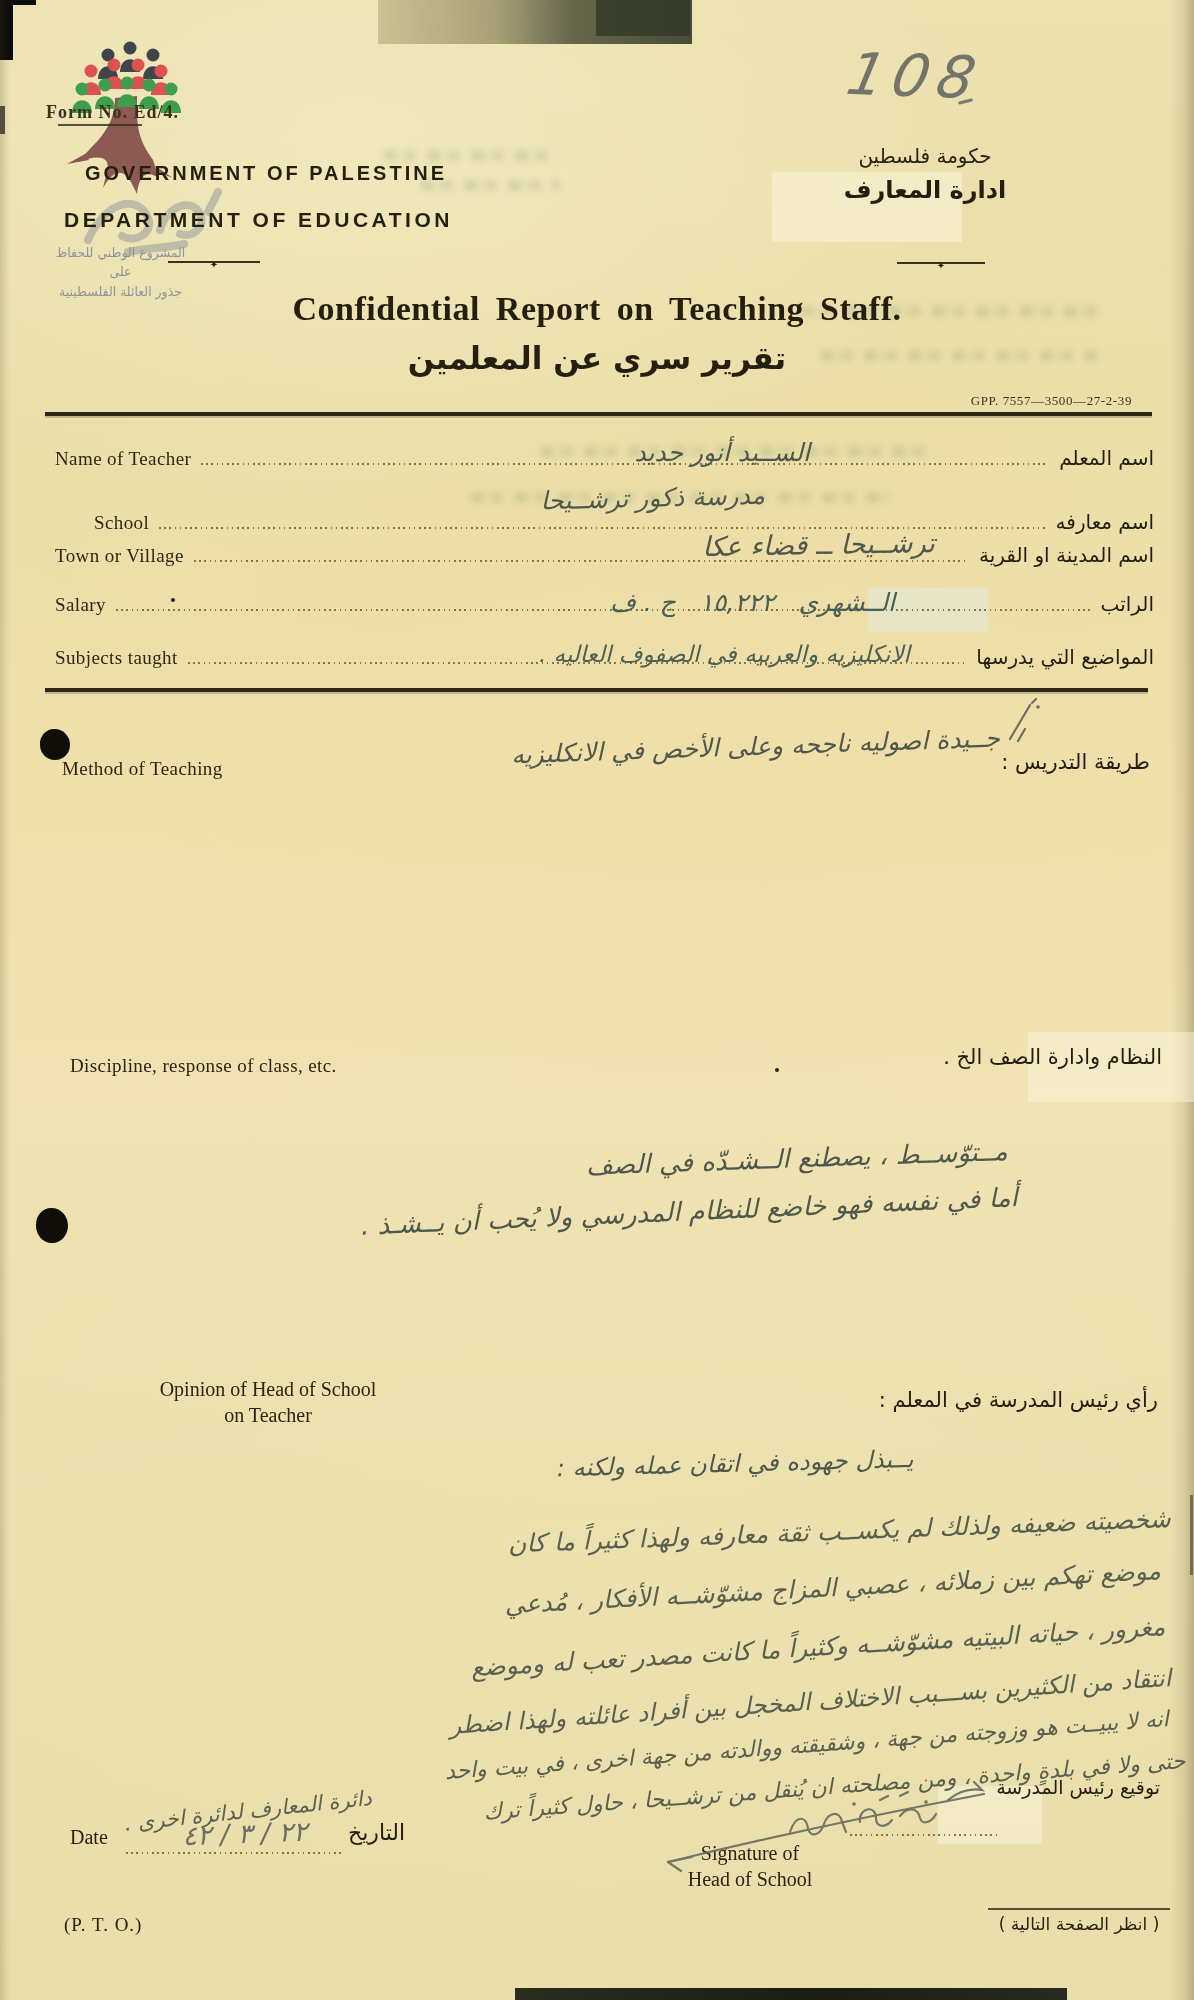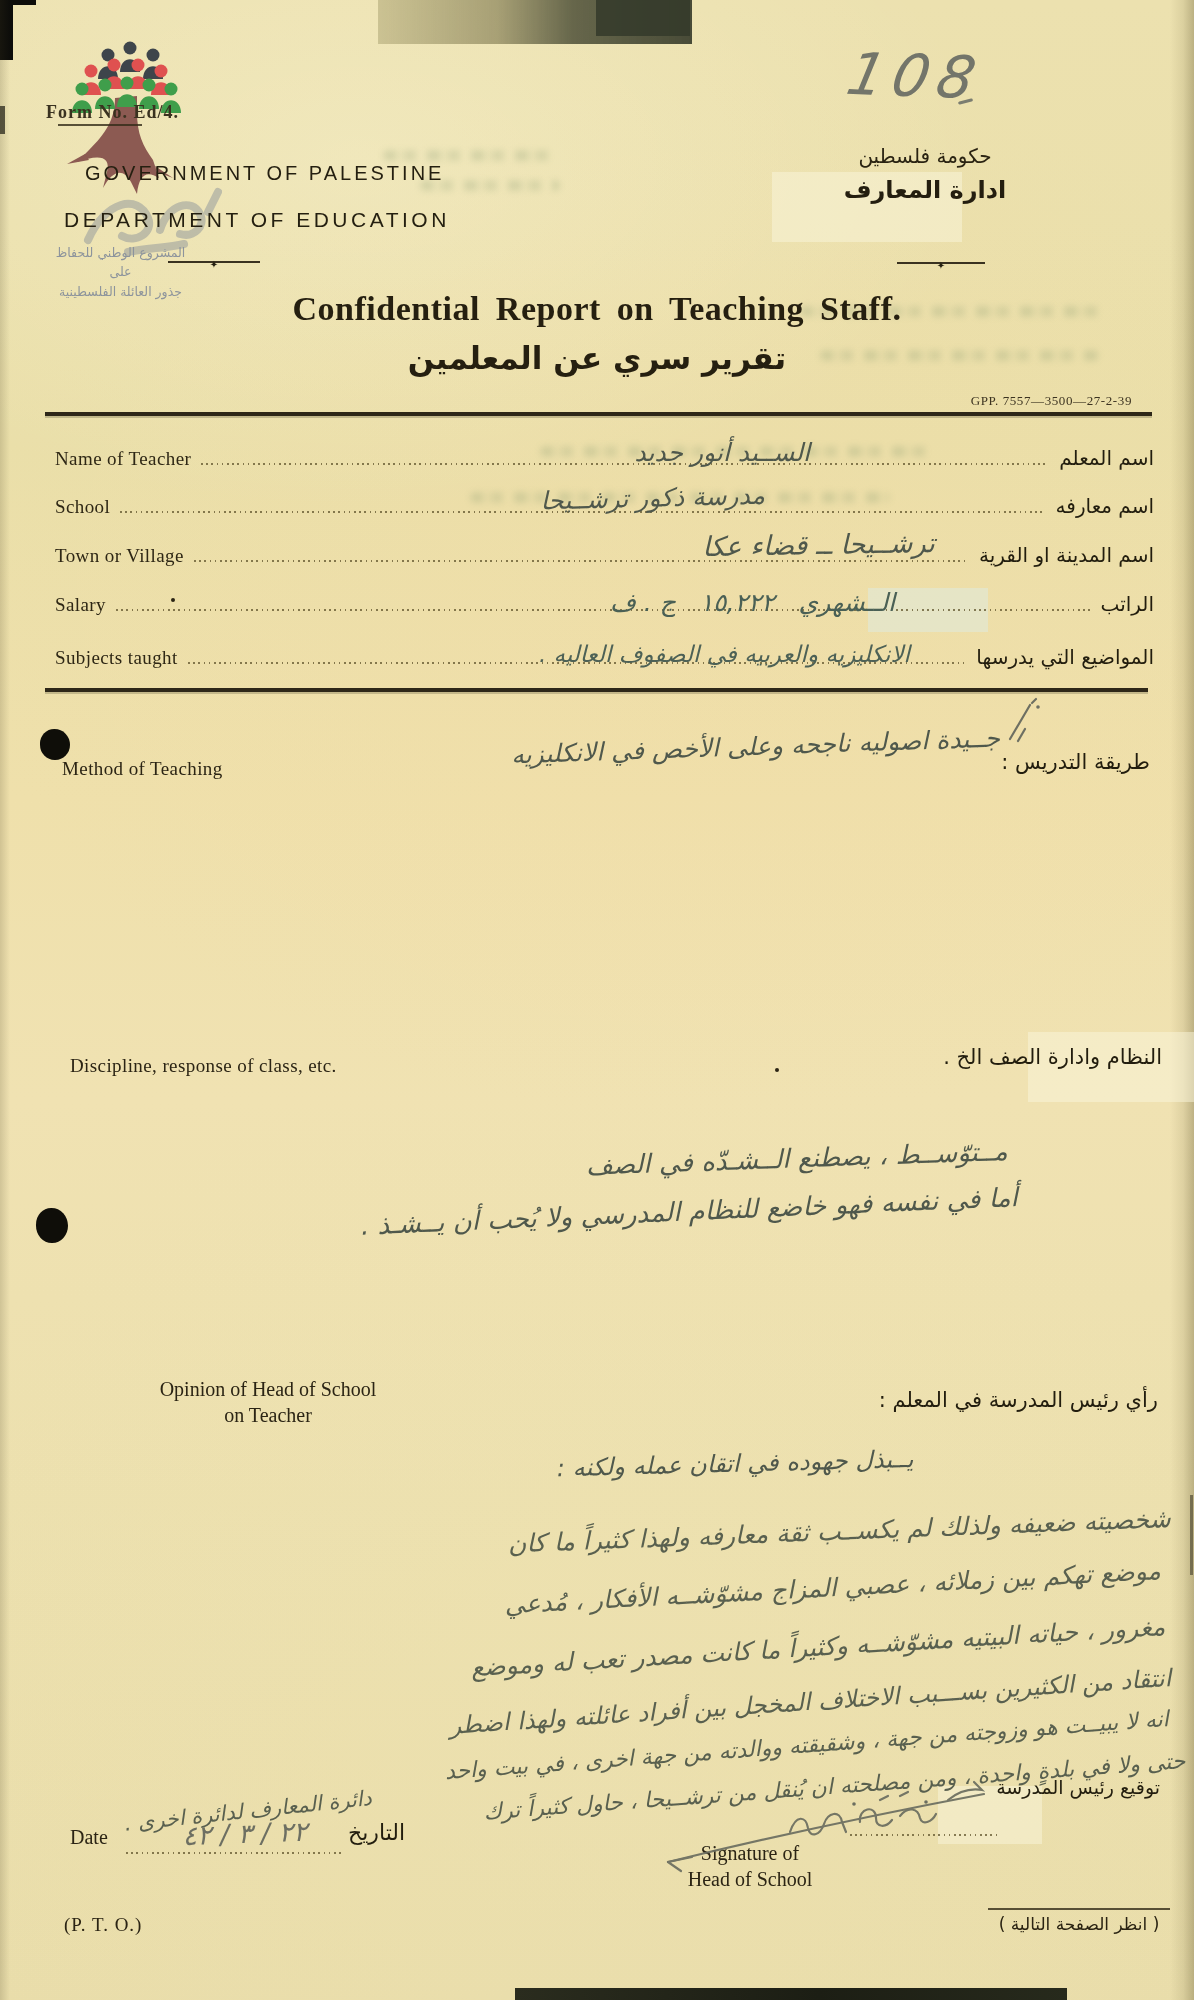--- a/index.html
+++ b/index.html
@@ -8,21 +8,21 @@
     background:
       radial-gradient(900px 500px at 30% 8%, rgba(255,252,230,.25), transparent 70%),
       radial-gradient(1000px 700px at 60% 30%, rgba(248,215,160,.18), transparent 75%),
       radial-gradient(900px 900px at 50% 85%, rgba(240,228,180,.25), transparent 80%),
       linear-gradient(180deg,#ece1af 0%,#eadfa9 22%,#efe0ab 40%,#f0e2b2 55%,#ece0ae 75%,#e9ddaa 100%);
     font-family:"Liberation Serif","DejaVu Serif",serif;color:#2b2414;
   }
   .abs{position:absolute;}
   .ar{font-family:"DejaVu Sans",sans-serif;direction:rtl;}
   .en-serif{font-family:"Liberation Serif","DejaVu Serif",serif;}
-  .en-head{font-family:"Liberation Sans","DejaVu Sans",sans-serif;font-weight:normal;color:#241f10;}
+  .en-head{font-family:"Liberation Sans","DejaVu Sans",sans-serif;font-weight:bold;color:#241f10;}
   .hand{font-family:"DejaVu Sans",sans-serif;direction:rtl;font-style:italic;color:#4f584c;white-space:pre;}
   .rule{background:#2e2718;box-shadow:0 2px 0 rgba(46,39,24,.22);}
   .dots{background-image:repeating-linear-gradient(90deg, rgba(96,84,44,.75) 0 1.6px, transparent 1.6px 5.2px);height:1.6px;}
   .frow{position:absolute;left:55px;right:40px;display:flex;align-items:flex-end;}
   .frow .flabel{font-size:19px;letter-spacing:.4px;color:#2e2715;white-space:nowrap;}
   .frow .fdots{flex:1;align-self:flex-end;margin:0 10px 5px 10px;}
   .frow .falabel{font-size:20px;color:#221d0e;white-space:nowrap;}
   .para-line{position:absolute;direction:rtl;white-space:pre;font-family:"DejaVu Sans",sans-serif;
     font-style:italic;color:#59604f;transform-origin:right top;text-align:right;}
   .smudge{position:absolute;height:11px;border-radius:5px;filter:blur(3px);opacity:.5;
@@ -131,21 +131,21 @@
   <div class="abs ar" style="left:0;top:340px;width:1194px;text-align:center;font-size:31px;font-weight:bold;color:#251f10;">تقرير سري عن المعلمين</div>
   <div class="abs en-serif" style="right:62px;top:393px;font-size:13px;letter-spacing:.6px;color:#3c3320;">GPP. 7557—3500—27-2-39</div>
 
   <div class="abs rule" style="left:45px;right:42px;top:412px;height:4px;"></div>
 
   <div class="frow" style="top:446px;">
     <span class="flabel en-serif">Name of Teacher</span>
     <span class="fdots dots"></span>
     <span class="falabel ar">اسم المعلم</span>
   </div>
-  <div class="frow" style="top:494px;">
+  <div class="frow" style="top:510px;margin-left:39px;">
     <span class="flabel en-serif">School</span>
     <span class="fdots dots"></span>
     <span class="falabel ar">اسم معارفه</span>
   </div>
   <div class="frow" style="top:543px;">
     <span class="flabel en-serif">Town or Village</span>
     <span class="fdots dots"></span>
     <span class="falabel ar">اسم المدينة او القرية</span>
   </div>
   <div class="frow" style="top:645px;">

